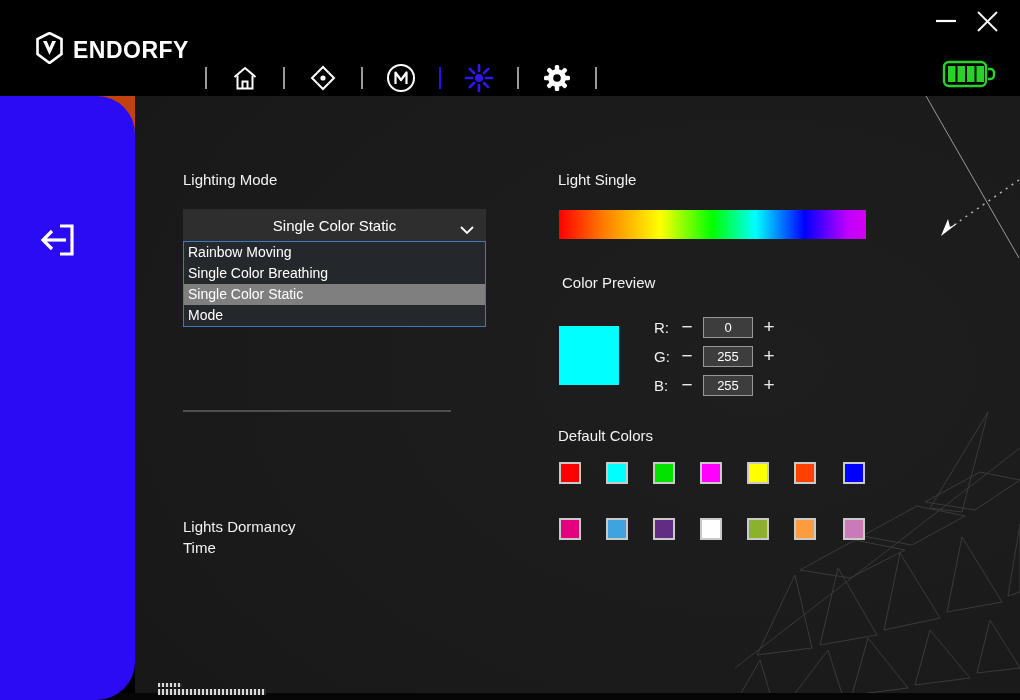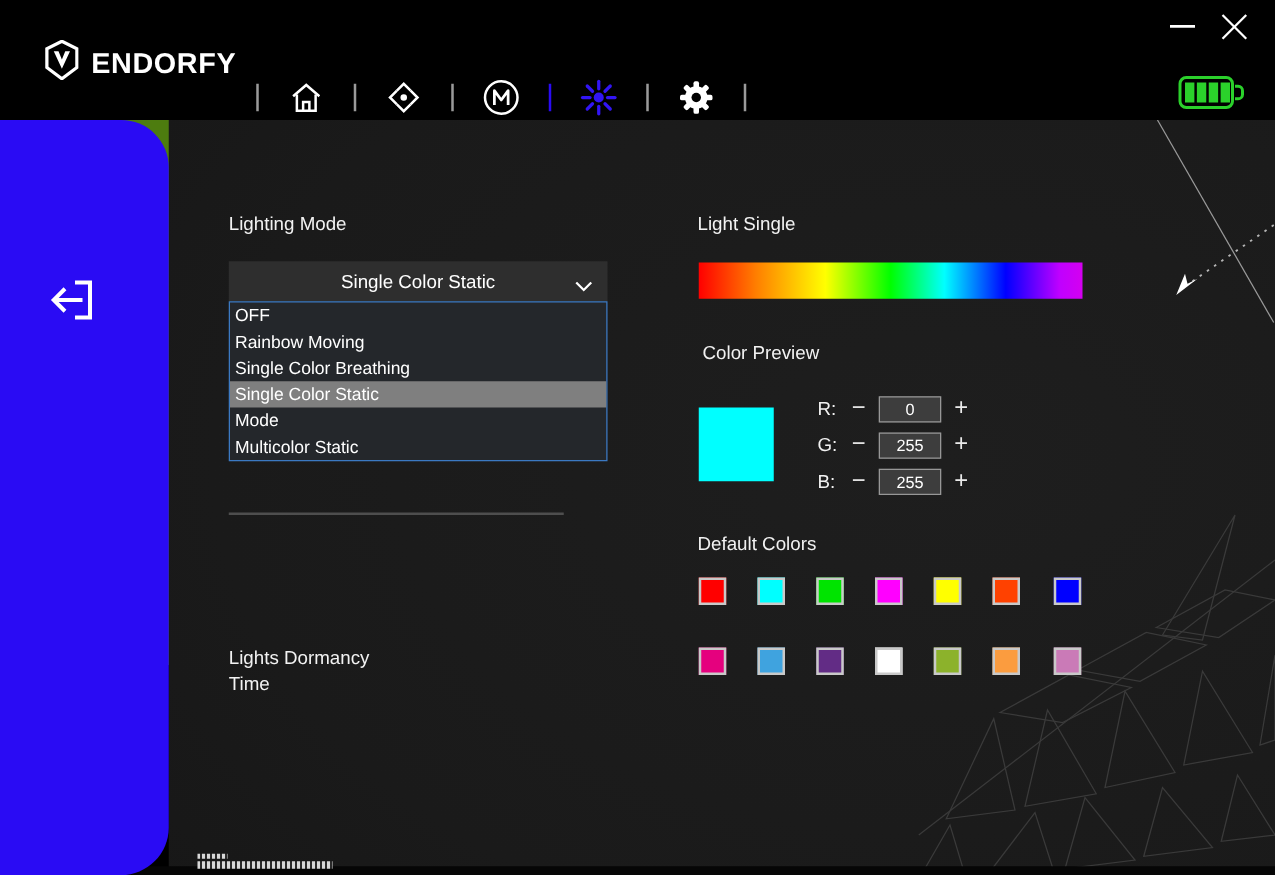--- a/index.html
+++ b/index.html
@@ -1,18 +1,18 @@
 <!DOCTYPE html>
 <html><head>
 <meta charset="utf-8">
 <style>
   * { margin:0; padding:0; box-sizing:border-box; }
   html,body { width:1020px; height:700px; overflow:hidden; background:#000;
               font-family:"Liberation Sans", sans-serif; }
-  .stage { position:relative; width:1020px; height:532px; background:#4d7c0f;padding-left:28px; }
+  .stage { position:relative; width:1020px; height:532px; background:#c2410c;padding-left:28px; }
 
   
   .topbar { position:absolute; left:0; top:0; width:1020px; height:96px; background:#000; z-index:30; }
   .logo { position:absolute; left:36px; top:32px; display:flex; align-items:center; gap:10px; }
   .logo-text { color:#fff; font-size:23px; font-weight:700; letter-spacing:0.5px; }
   .nav { position:absolute; left:205px; top:60px; height:36px; display:flex; align-items:center; gap:23px; }
   .nav-divider { width:2px; height:22px; background:#9a9a9a; }
   .nav-divider.accent { background:#2a0bf4; }
   .nav-btn { width:30px; height:30px; display:flex; align-items:center; justify-content:center; cursor:pointer; }
   .win-btn { position:absolute; display:flex; align-items:center; justify-content:center; cursor:pointer; }
@@ -203,26 +203,24 @@
     <div class="select" style="left:183px; top:209px; width:303px; height:32px;">
       <span>Single Color Static</span>
       <span class="chev">
         <svg width="14" height="9" viewBox="0 0 14 9" fill="none" stroke="#fff" stroke-width="1.8">
             <path d="M1 1 L7 7 L13 1"></path>
           </svg>
       </span>
     </div>
 
     <div class="dd-list">
-      <div class="dd-item">OFF</div>
       <div class="dd-item">Rainbow Moving</div>
       <div class="dd-item">Single Color Breathing</div>
       <div class="dd-item selected">Single Color Static</div>
       <div class="dd-item">Mode</div>
-      <div class="dd-item">Multicolor Static</div>
     </div>
 
     <div class="separator"></div>
 
     <div class="dormancy-label">Lights Dormancy Time</div>
 
     <div class="section-label" style="left:558px; top:171px;">Light Single</div>
     <div class="spectrum" id="spectrum-bar" style="background: linear-gradient(to right, rgb(255, 0, 0) 0%, rgb(255, 127, 0) 15%, rgb(255, 255, 0) 33%, rgb(0, 255, 0) 50%, rgb(0, 255, 255) 64%, rgb(0, 0, 255) 80%, rgb(191, 0, 255) 94%, rgb(212, 0, 240) 100%);"></div>
 
     <div class="section-label" style="left:562px; top:274px;">Color Preview</div>

